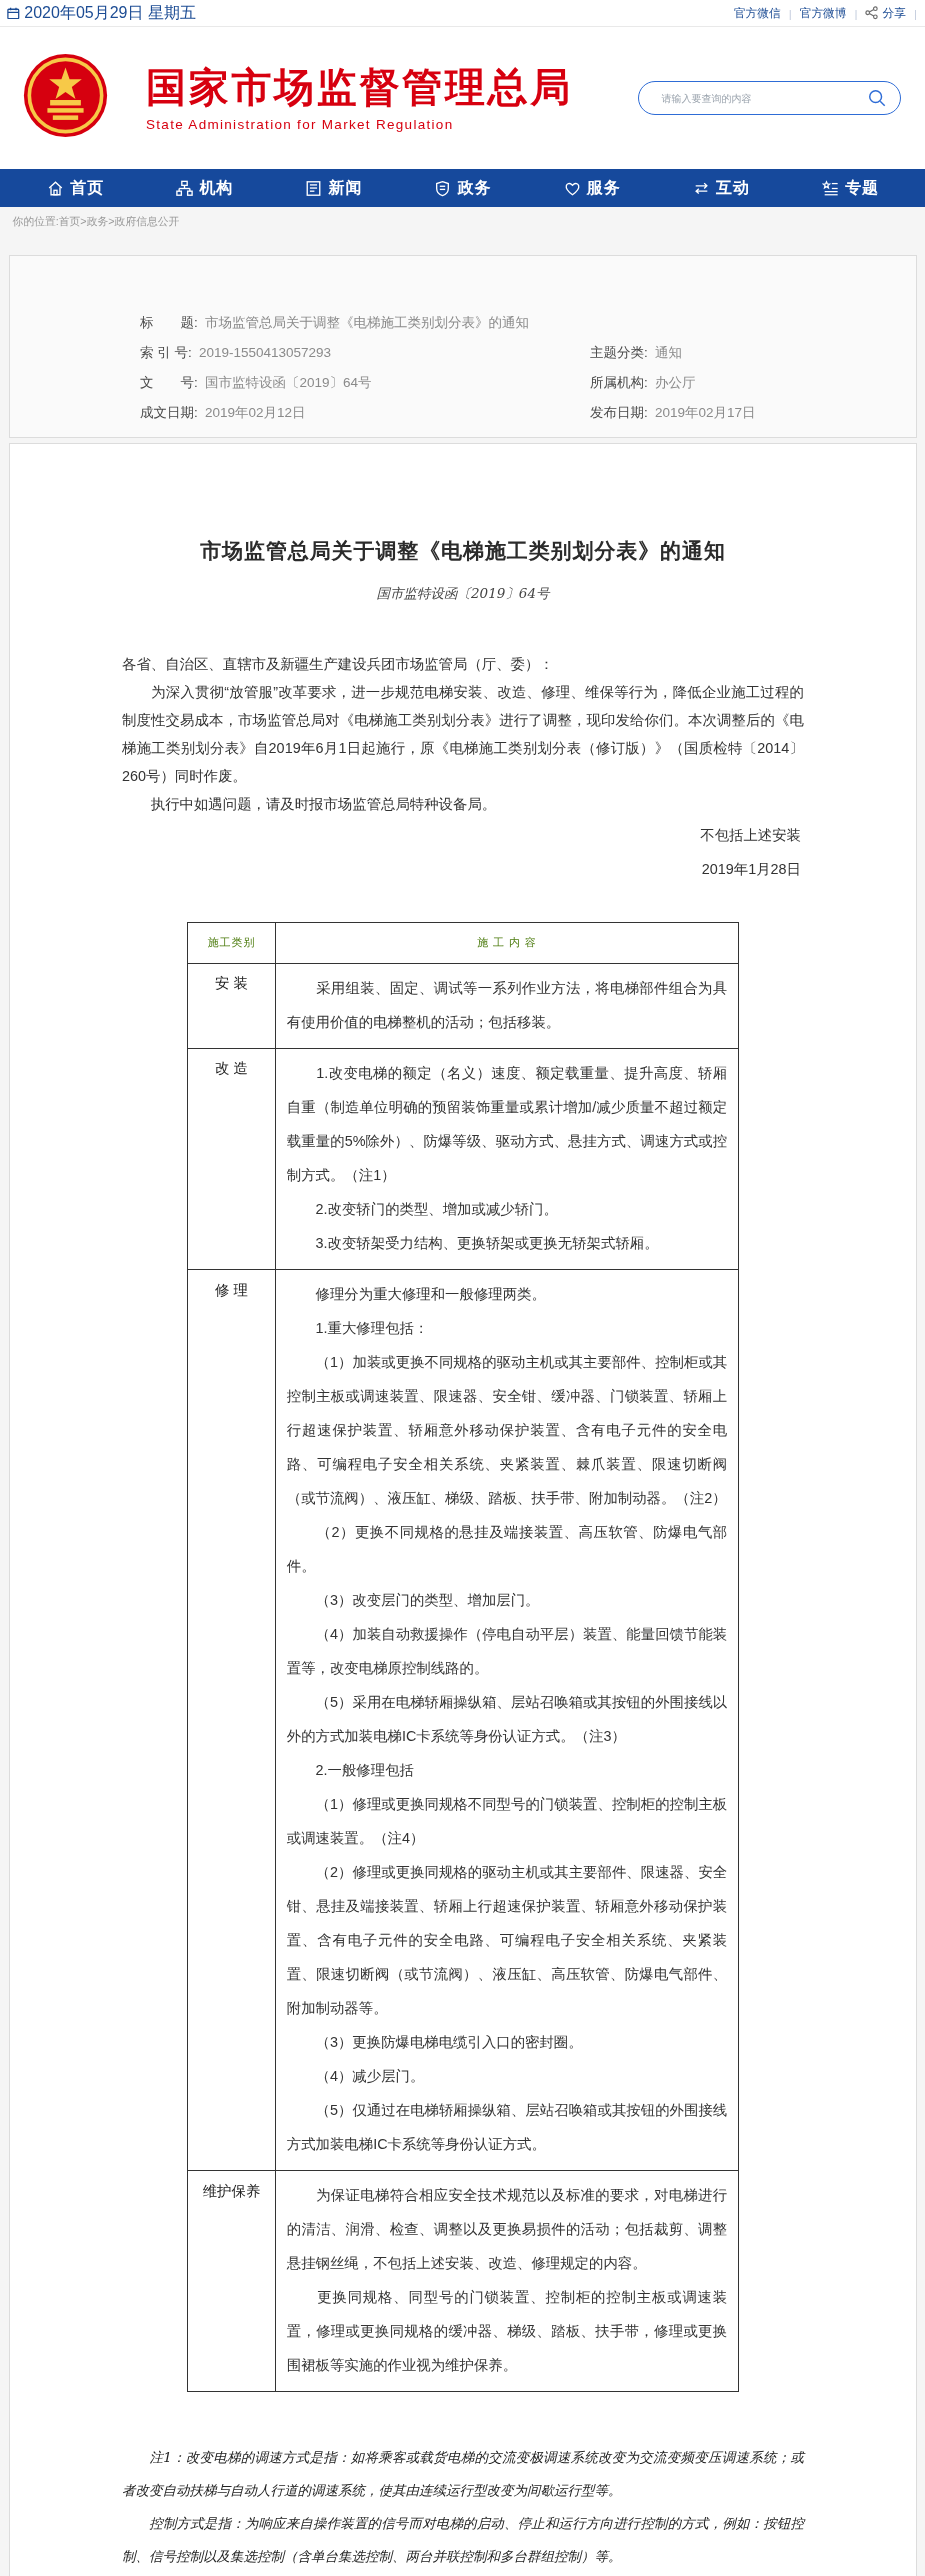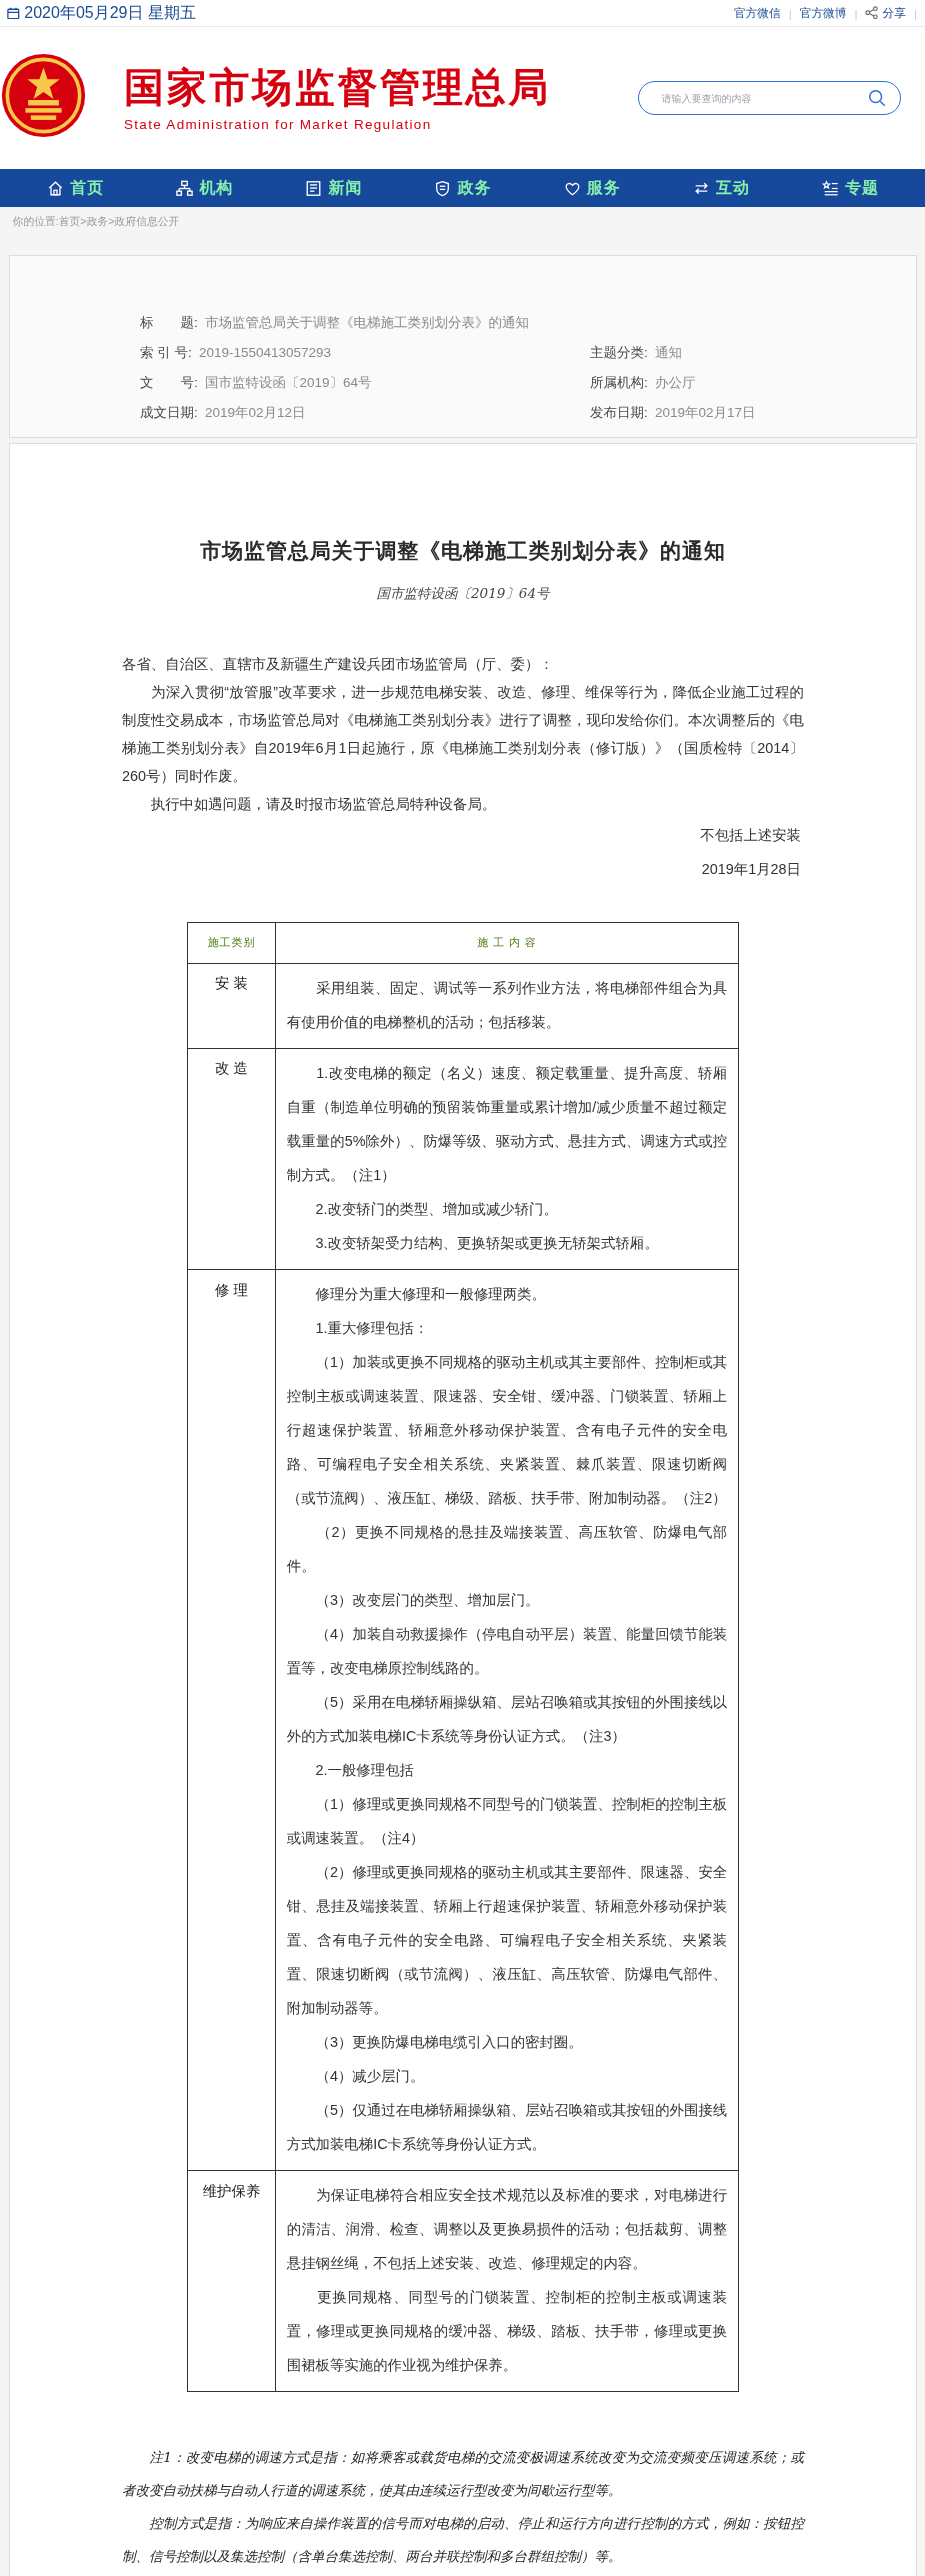--- a/index.html
+++ b/index.html
@@ -7,32 +7,32 @@
   svg { display:block; }
 
   
   .topbar { height:27px; background:#fff; border-bottom:0.9px solid #e9e9e9; display:flex; align-items:center; justify-content:space-between; padding:0 9px 0 7.2px; }
   .topbar .date-wrap { display:flex; align-items:center; gap:4.5px; color:#1c4c94; font-size:16px; }
   .topbar .toplinks { display:flex; align-items:center; gap:8px; font-size:11.7px; color:#1c4c94; }
   .topbar .toplinks .sep { color:#c5cede; }
   .topbar .toplinks a { color:#1c4c94; text-decoration:none; display:flex; align-items:center; gap:3.6px; }
 
   
-  .header { height:142px; background:#fff; display:flex; align-items:center; padding:0 25px 0 1px; }
+  .header { height:142px; background:#fff; display:flex; align-items:center; padding:0 25px 0 23px; }
   .logo-emblem { width:85px; height:85px; margin-top:-5.4px; }
   .brand { margin-left:38px; }
   .brand h1 { color:#d7000f; font-size:40px; letter-spacing:2.7px; font-weight:bold; line-height:1.15; }
   .brand .en { color:#d7000f; font-size:13.5px; letter-spacing:1.3px; margin-top:7.2px; }
   .searchbox { margin-left:auto; width:263px; height:34px; border:0.9px solid #2e6cd6; border-radius:17px; display:flex; align-items:center; padding:0 12.6px 0 14.4px; background:#fff; }
   .searchbox input { flex:1; border:none; outline:none; font-size:10px; color:#333; background:transparent;margin-left:8px; }
   .searchbox input::placeholder { color:#9aa3ad; }
 
   
   .nav { height:38px; background:#16499c; display:flex; align-items:center; justify-content:space-between; padding:0 47px; }
-  .nav .nav-item { display:flex; align-items:center; gap:6.3px; color:#86efac; font-size:16px; font-weight:bold; letter-spacing:0.9px; cursor:pointer; }
+  .nav .nav-item { display:flex; align-items:center; gap:6.3px; color:#ffffff; font-size:16px; font-weight:bold; letter-spacing:0.9px; cursor:pointer; }
 
   
   .breadcrumb { height:29px; background:#f5f5f5; display:flex; align-items:center; padding:0 12.6px; font-size:10.8px; color:#999; }
 
   
   .panel { margin:0 9px; border:0.9px solid #dcdcdc; }
   .meta { margin-top:19px; background:#fafafa; padding:52px 18px 9px 130px; font-size:13.5px; }
   .meta-row { display:flex; line-height:30px; }
   .meta-cell { display:flex; }
   .meta-cell.c1 { width:450px; }

